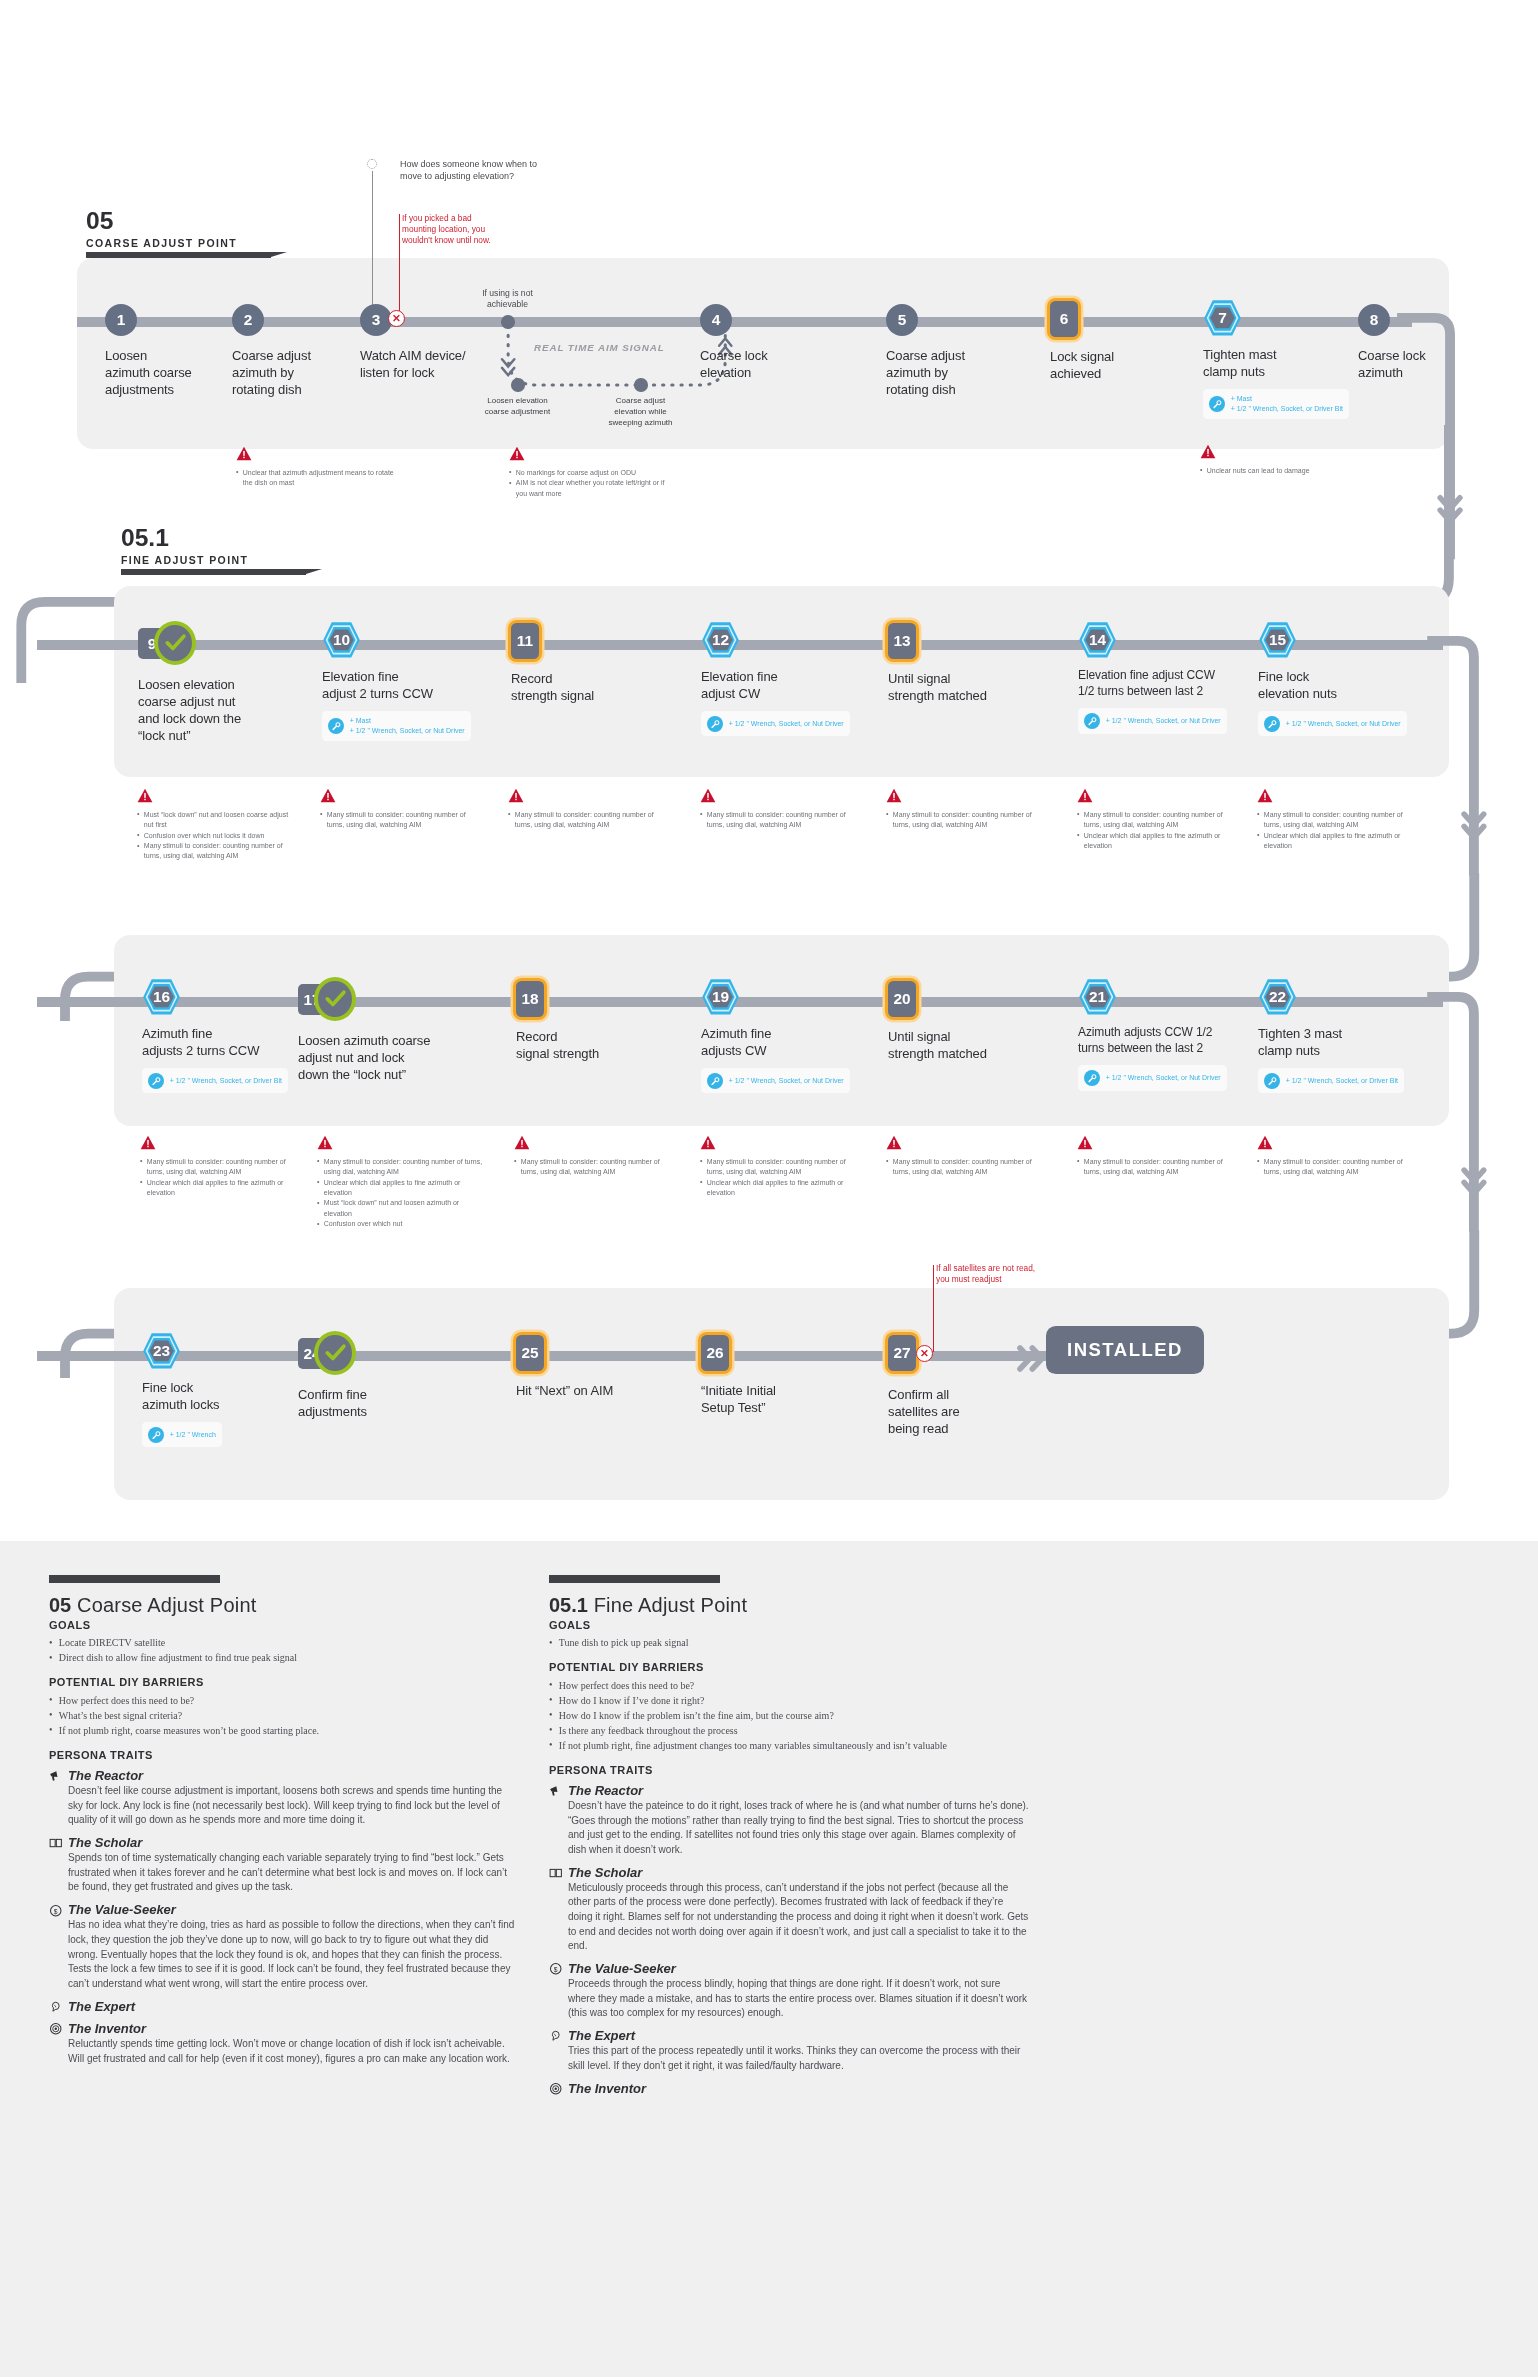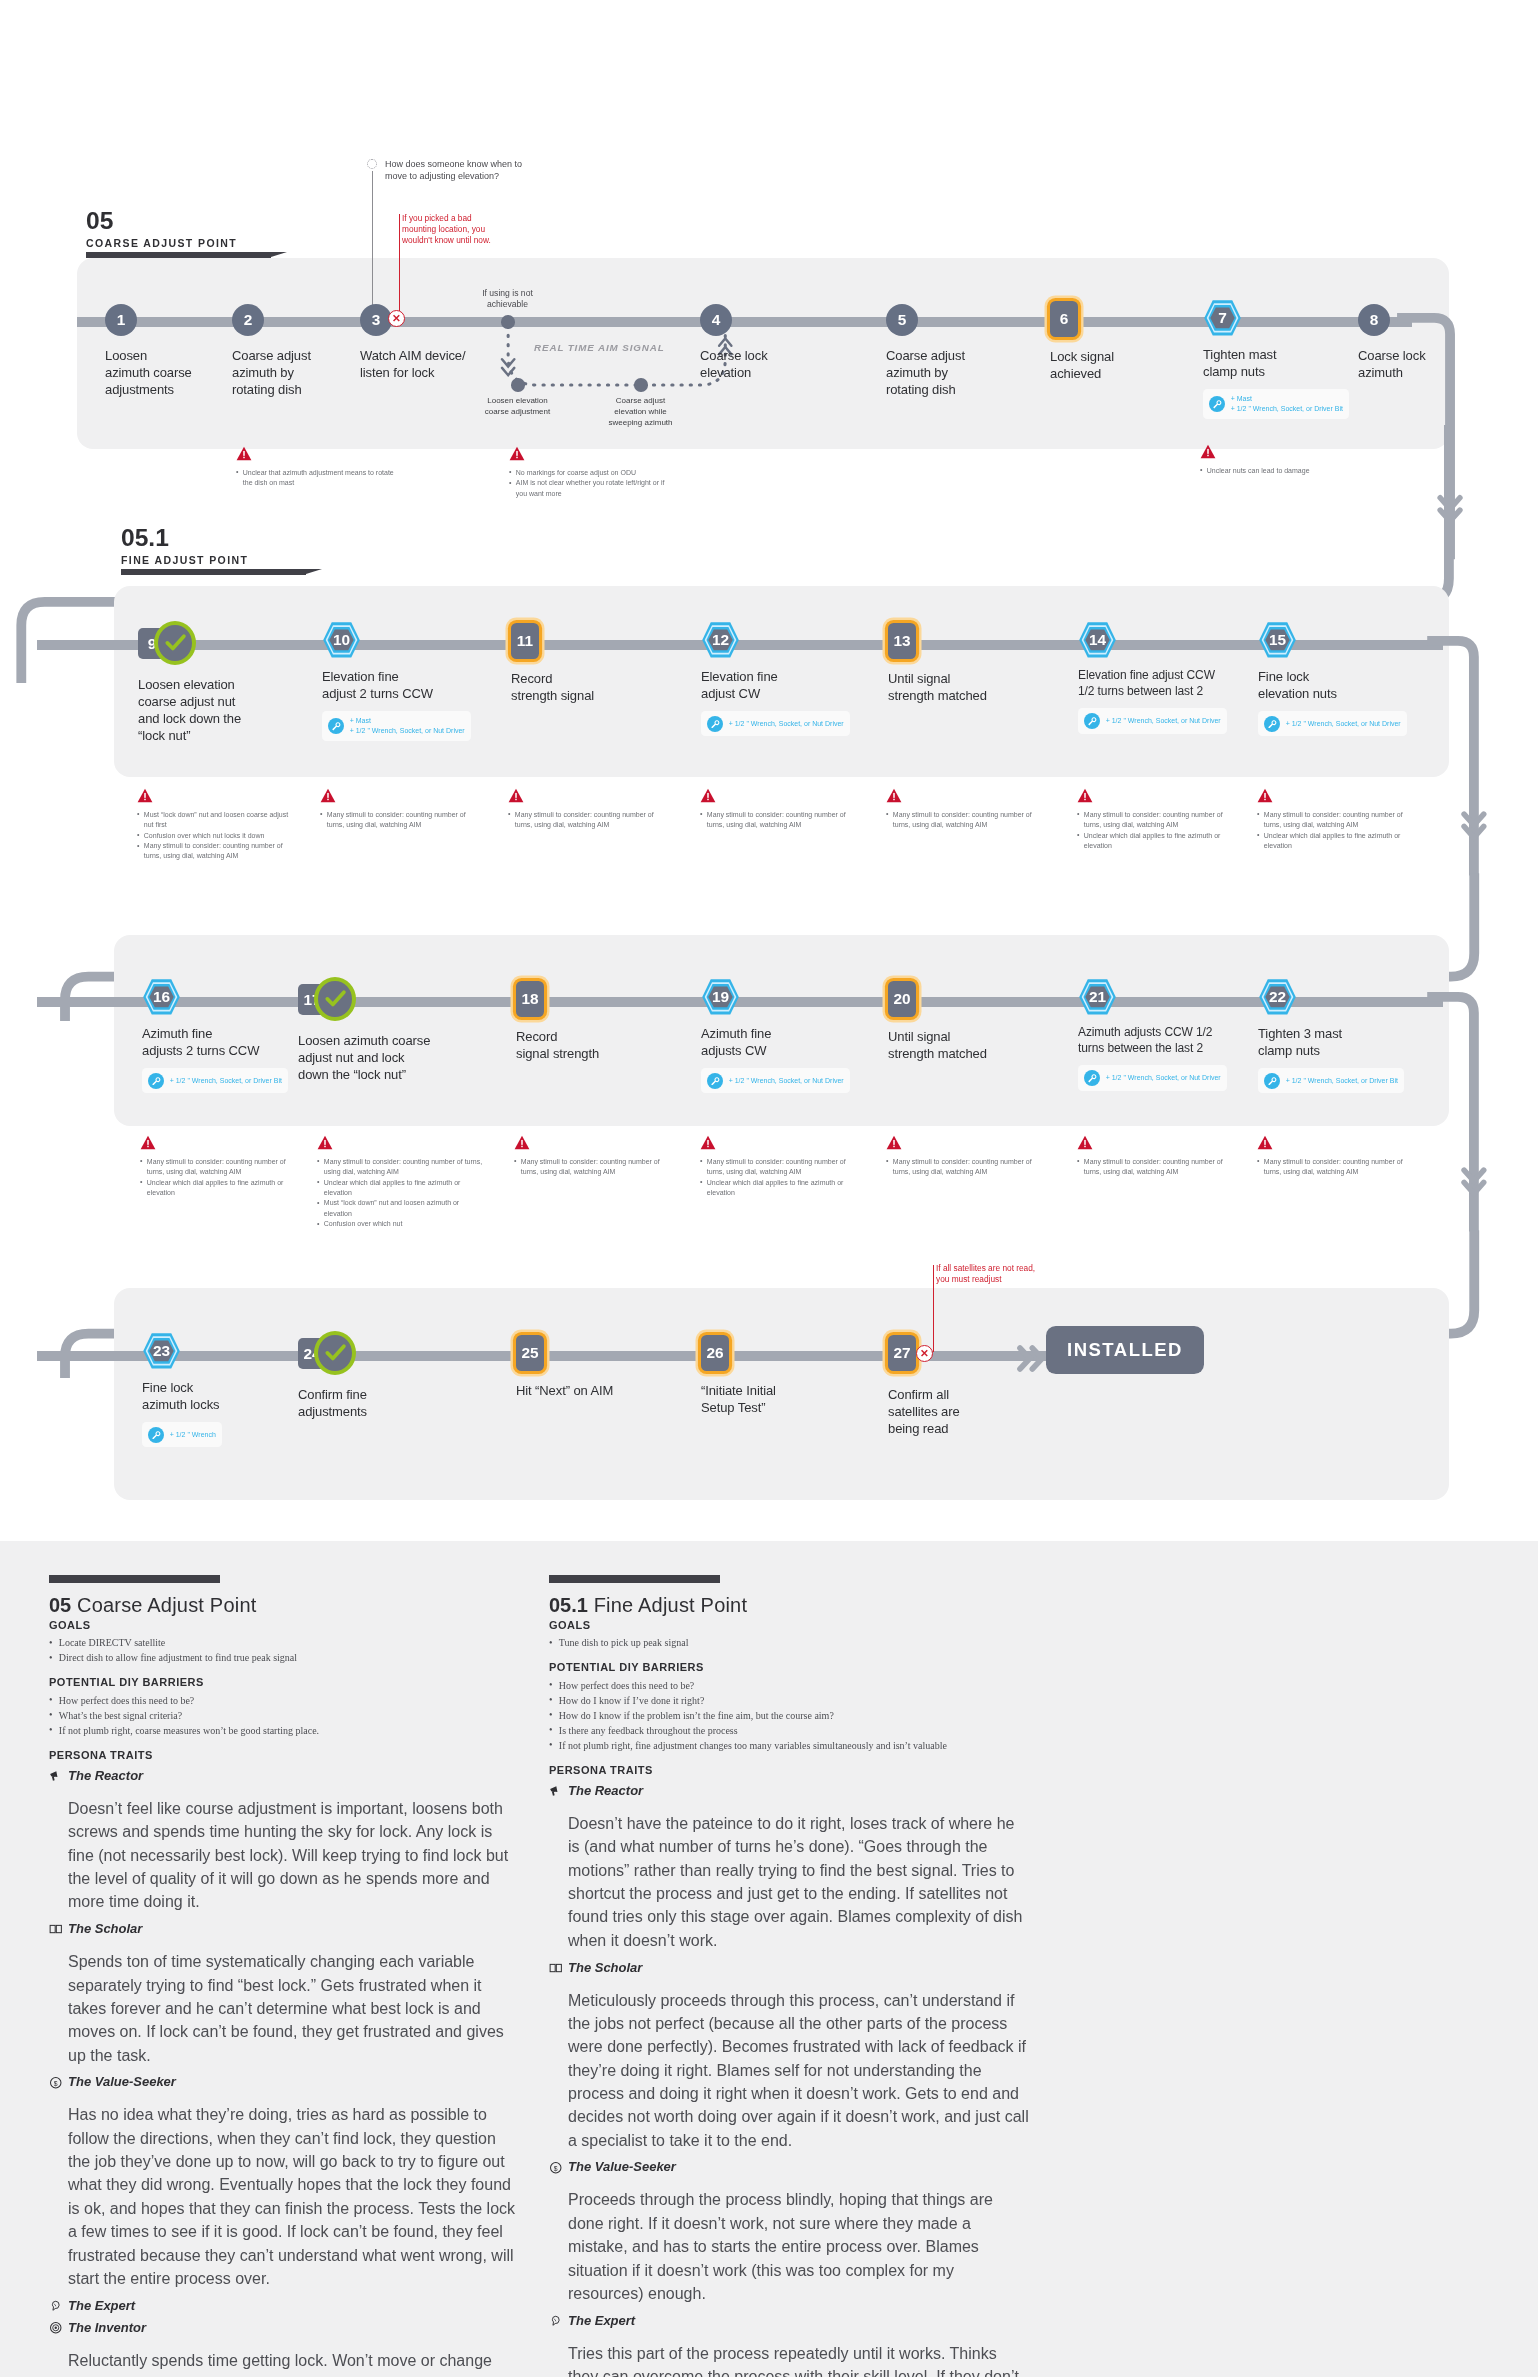--- a/index.html
+++ b/index.html
@@ -91,21 +91,21 @@
 
   
   .barriers { position:absolute; width:160px; }
   .warn { width:16px; height:14.8px; margin-bottom:4.9px; }
   .bars { font-size:7px; line-height:1.45; color:#6e7075; }
   .bars div { padding-left:6.8px; position:relative; margin-bottom:0.6px; }
   .bars div:before { content:"•"; position:absolute; left:0; top:-0.6px; }
 
   
   .anno { position:absolute; font-size:9px; line-height:1.35; }
-  .anno.grey { color:#4a4a4f; }
+  .anno.grey { color:#4a4a4f;margin-left:15px; }
   .anno.red  { color:#d02030; }
   .anno-line { position:absolute; width:0.9px; background:#8d8d92; }
   .anno-line.red { background:#d02030; width:0.9px; }
   .anno-dot-o {
     position:absolute; width:9.8px; height:9.8px; border-radius:50%;
     border:1.2px dotted #9a9aa0;
   }
 
   
   .branch-dot { position:absolute; width:13.5px; height:13.5px; border-radius:50%; background:#6a7182; }
@@ -129,21 +129,21 @@
   .col-title span { font-weight:normal; letter-spacing:0.2px; }
   .sub-h { font-size:11px; font-weight:bold; letter-spacing:0.5px; color:#2f2f33; margin:11px 0 4.3px; }
   .sub-h.first { margin-top:0; }
   ul.plain { list-style:none;font-family:Liberation Serif, serif; }
   ul.plain li { font-size:10px; line-height:1.5; color:#4d4e53; padding-left:9.8px; position:relative; }
   ul.plain li:before { content:"•"; position:absolute; left:0; top:-0.6px; }
   .persona { margin-top:7.4px; }
   .persona-head { display:flex; align-items:flex-start; gap:5.5px; }
   .persona-ico { width:13.5px; height:13.5px; flex:0 0 auto; margin-top:1.2px; }
   .persona-name { font-size:13px; font-weight:bold; font-style:italic; color:#2f2f33; }
-  .persona-body { font-size:16px; line-height:1.46; color:#4d4e53; margin-left:19px; margin-top:14px; }
+  .persona-body { font-size:10px; line-height:1.46; color:#4d4e53; margin-left:19px; margin-top:1px; }
 </style>
 </head>
 <body>
 
 <div class="canvas">
 
   <div class="sec-head" style="left:86px; top:209px; width:185px;">
     <div class="sec-num">05</div>
     <div class="sec-label">COARSE ADJUST POINT</div>
     <div class="sec-rule"></div>

